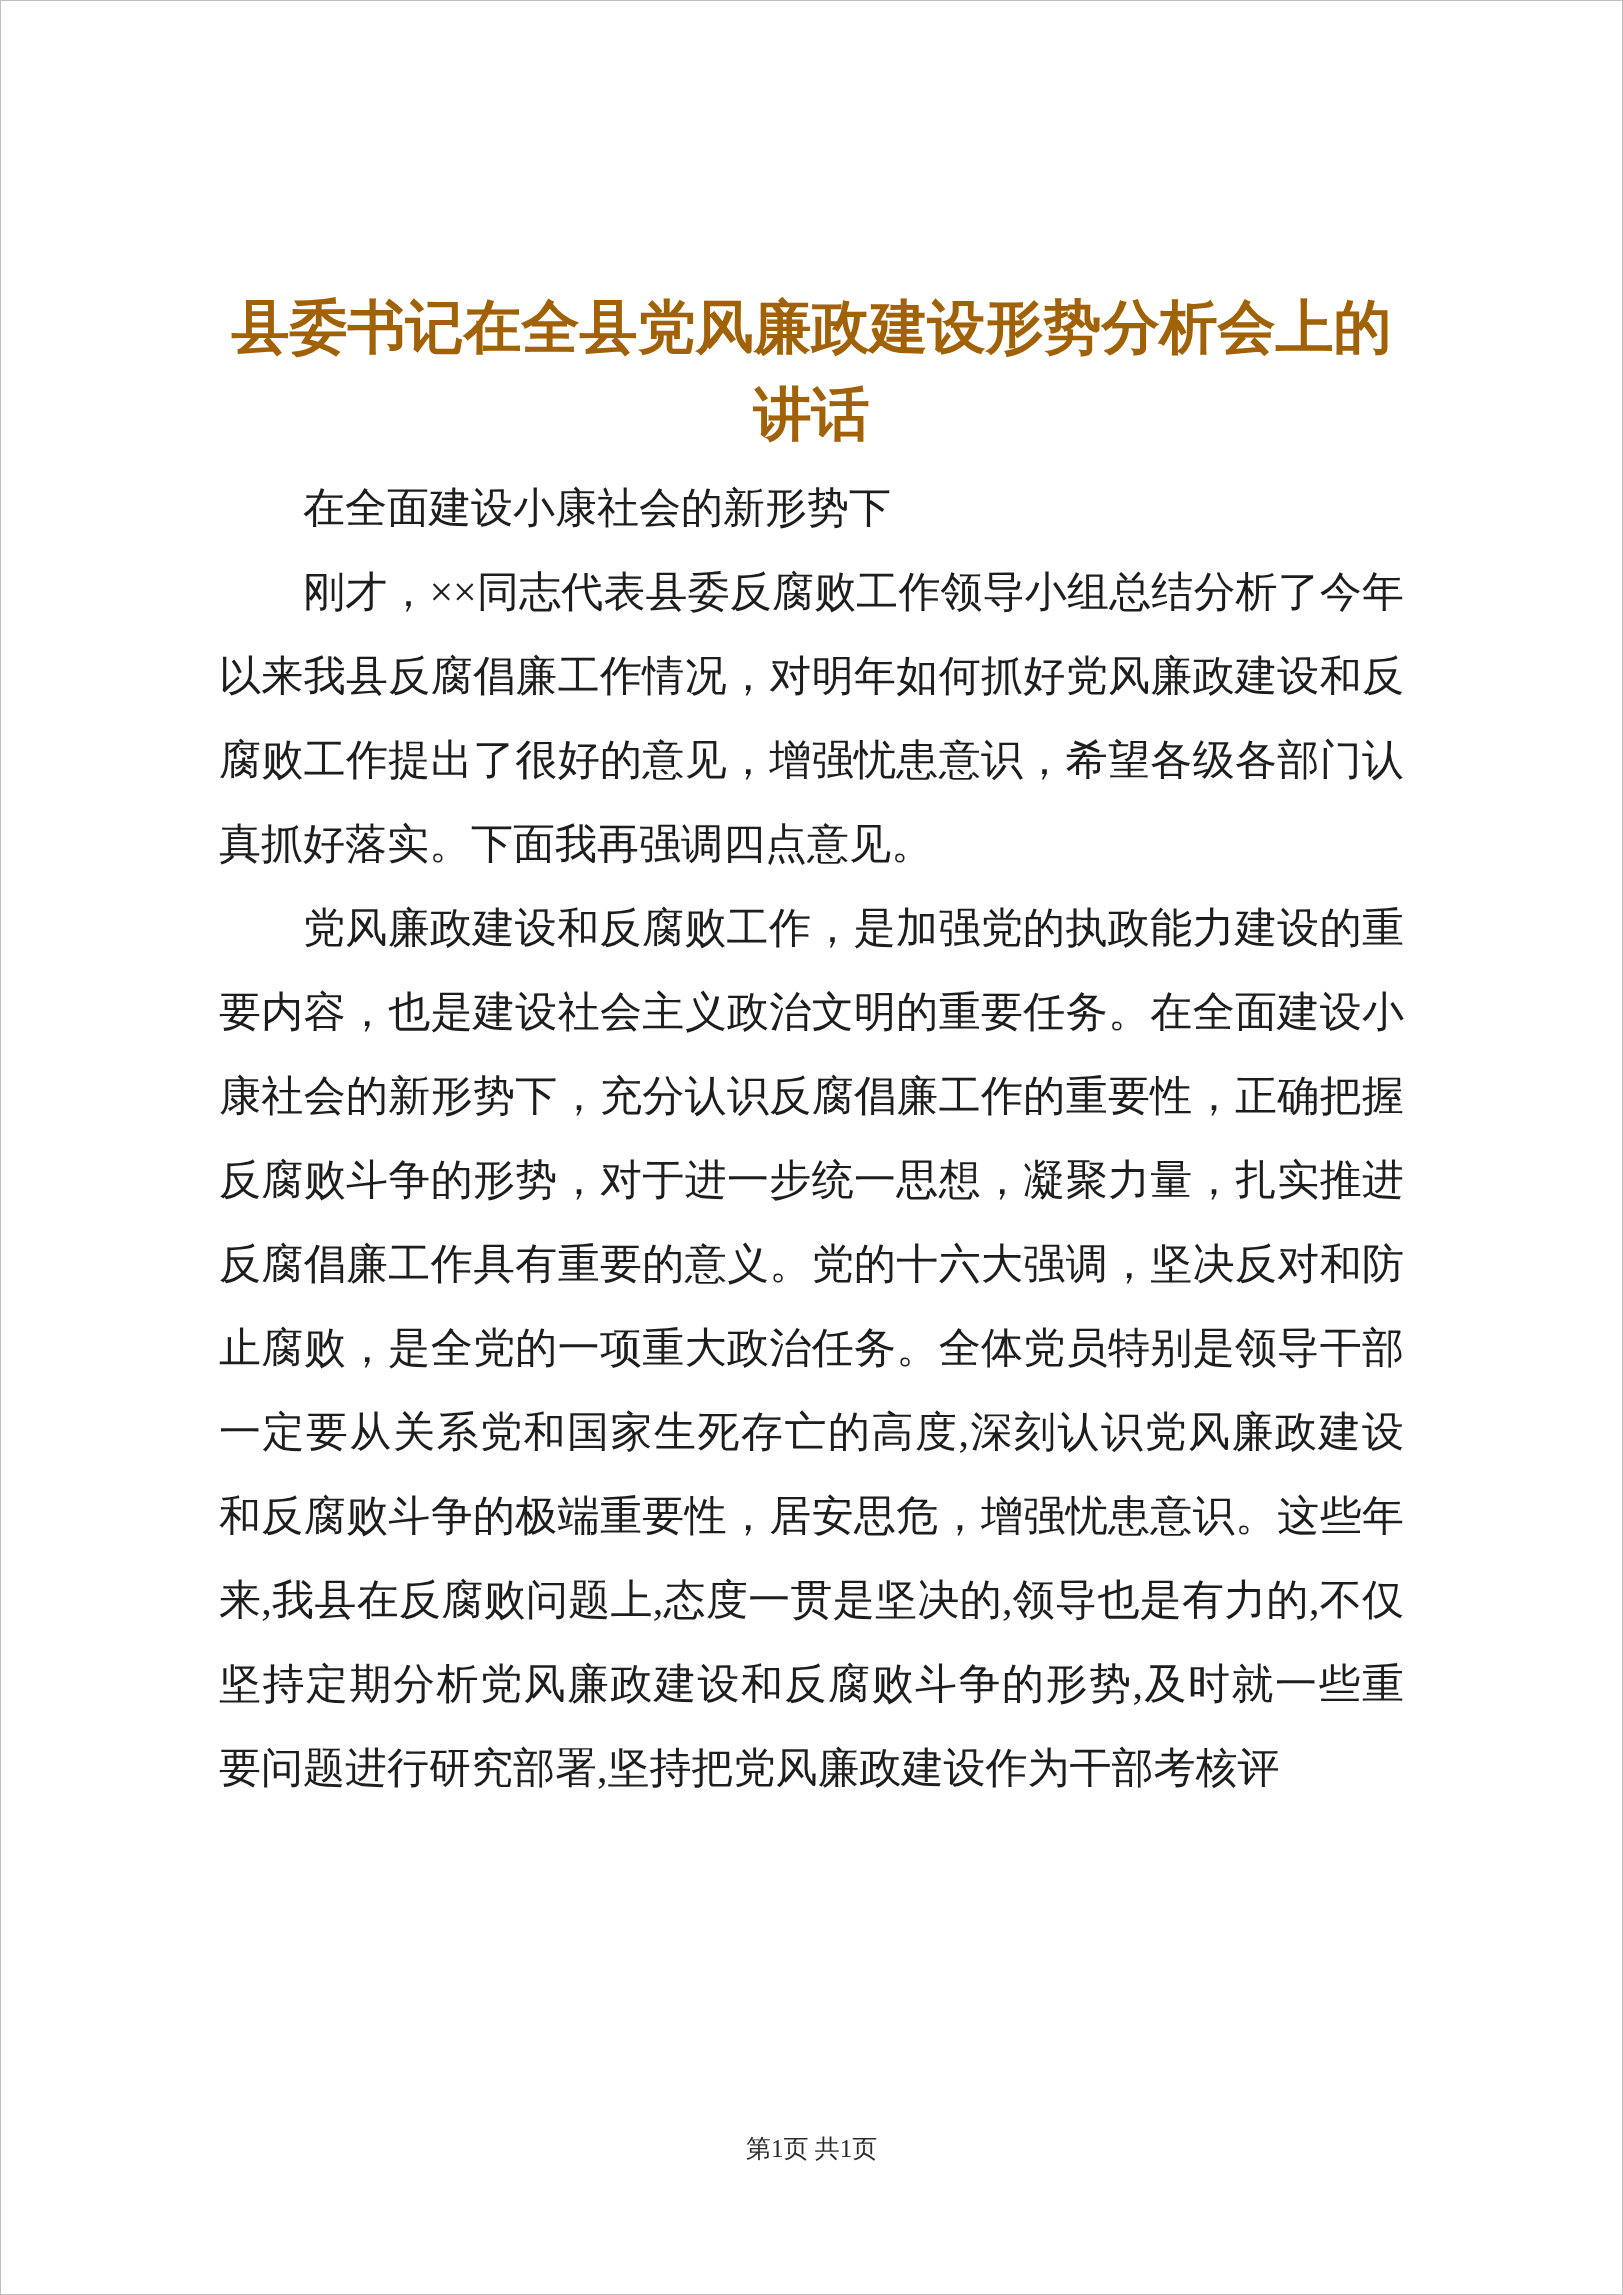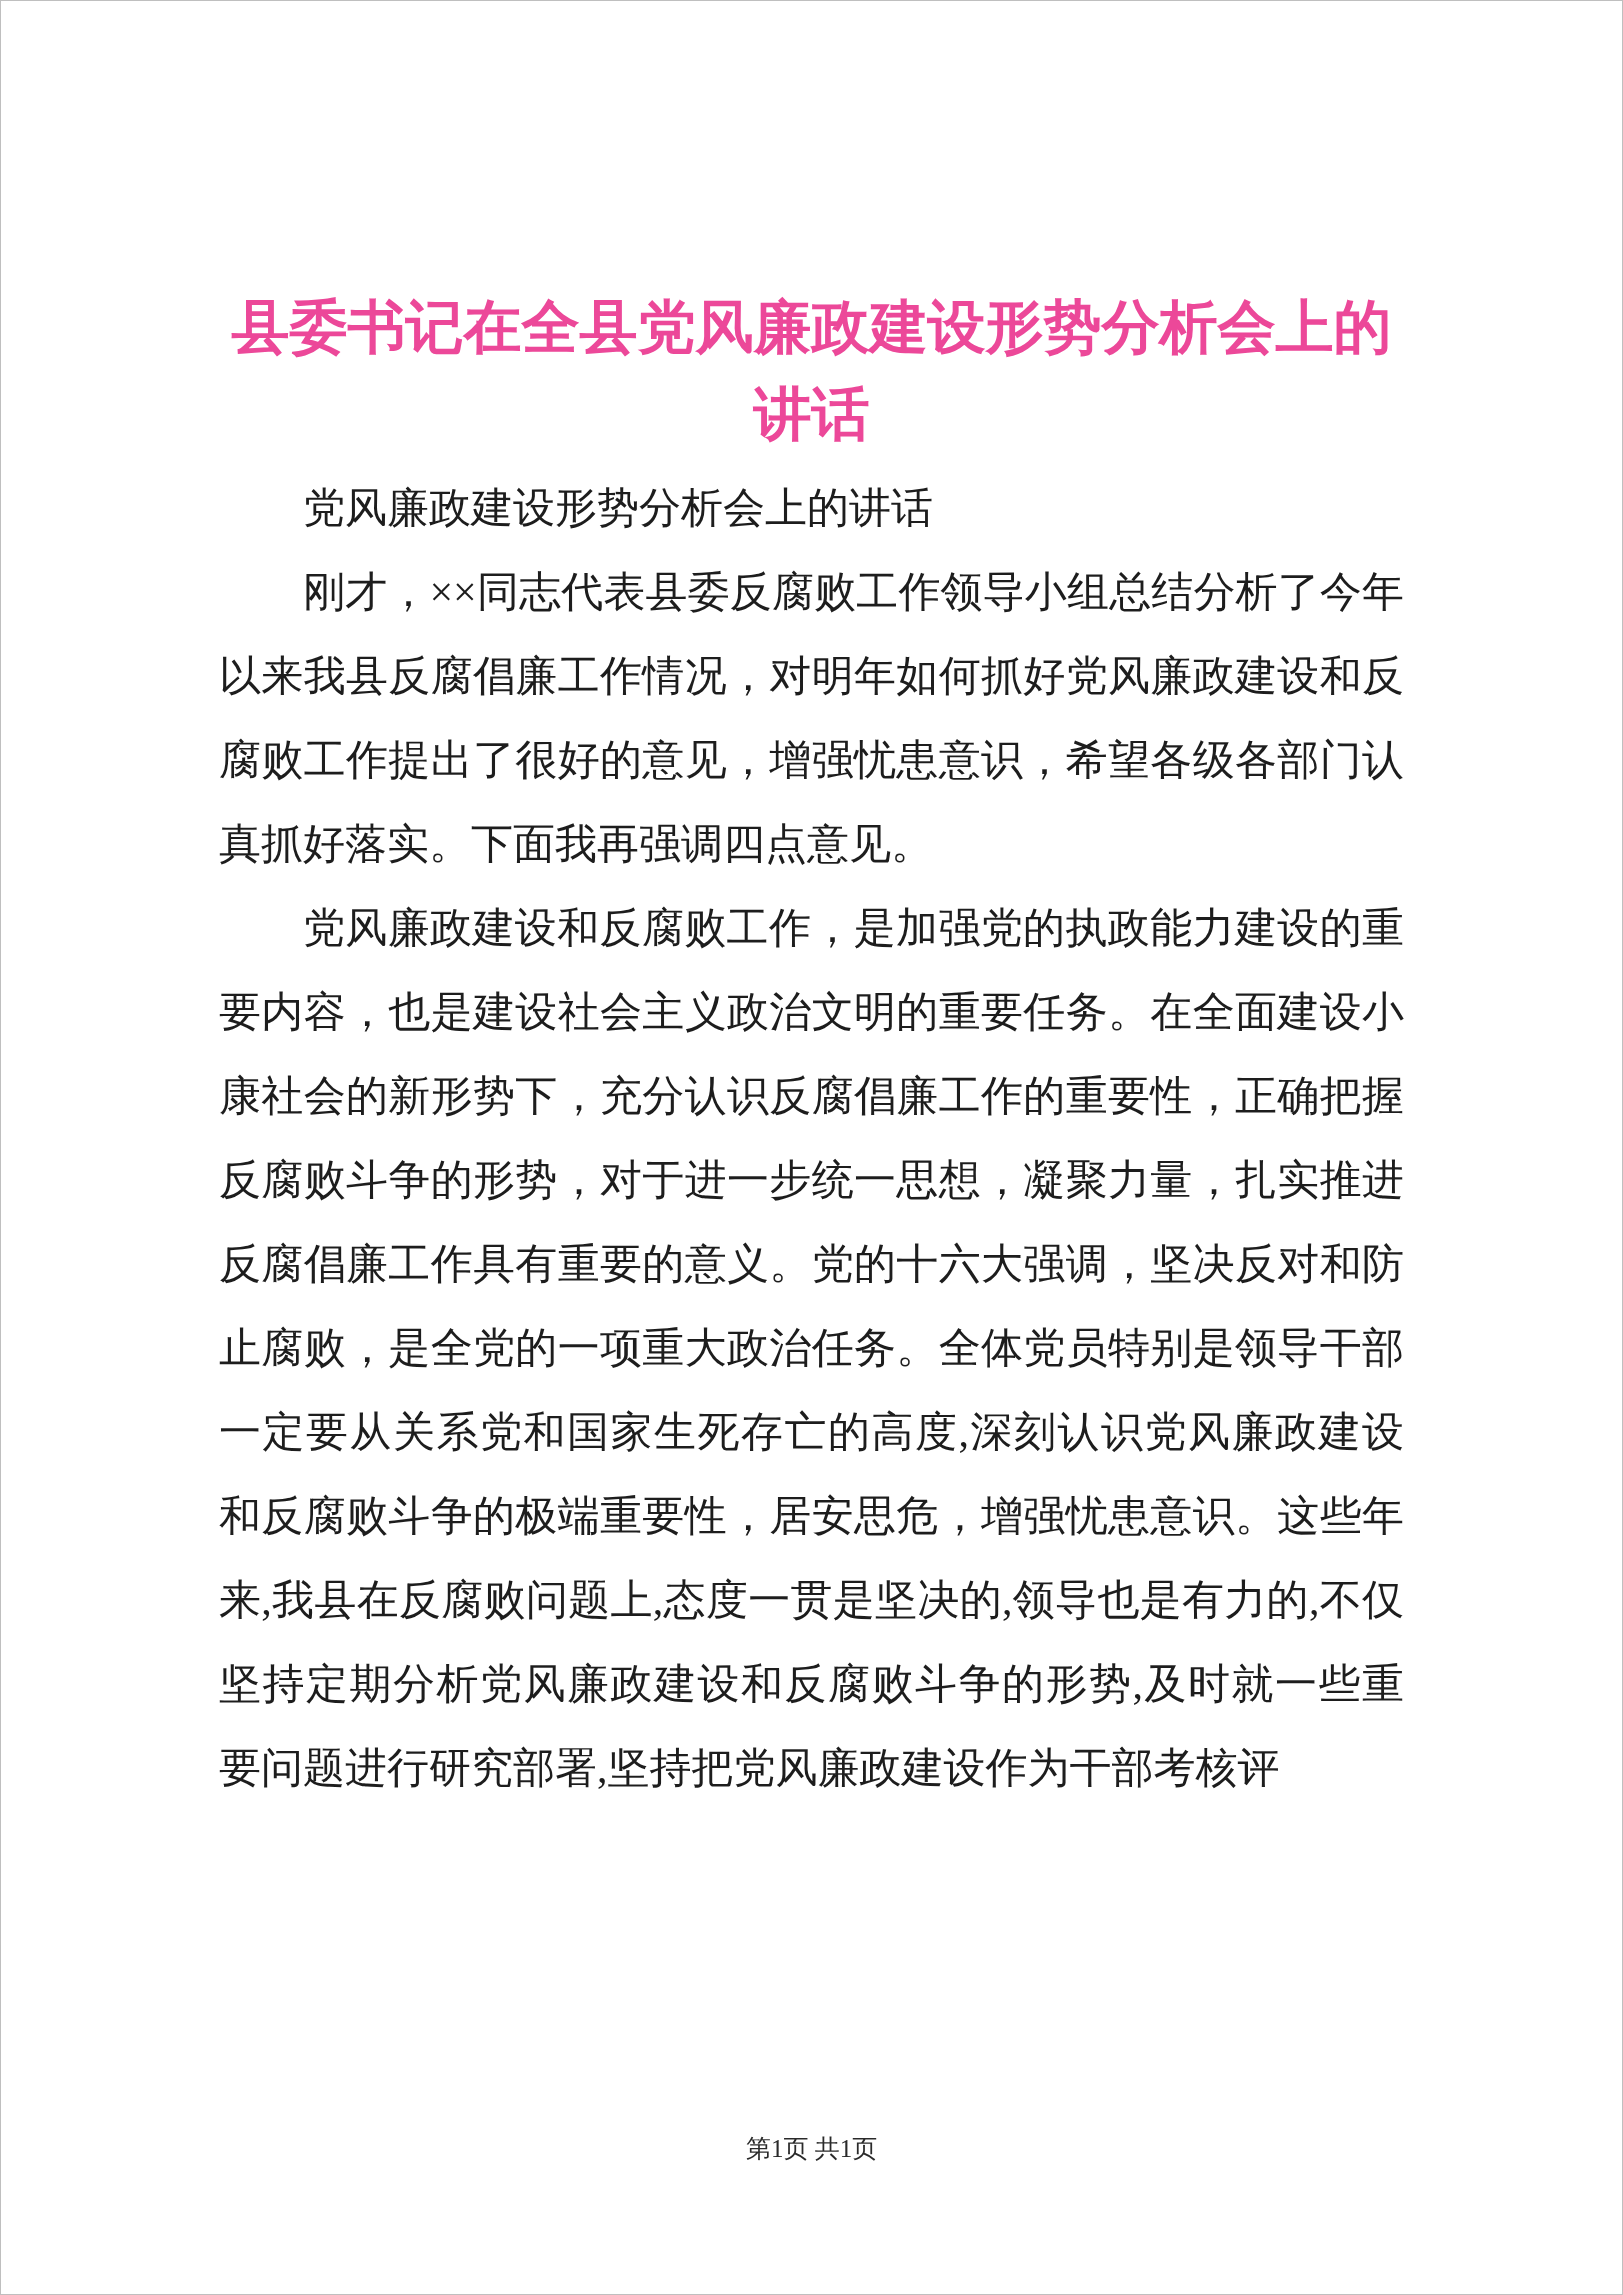--- a/index.html
+++ b/index.html
@@ -22,21 +22,21 @@
     color: #1d1d1d;
     font-family: "Liberation Serif", "DejaVu Serif", serif;
   }
   .doc-title {
     margin: 0;
     padding: 283px 218px 0 218px;
     font-size: 58px;
     line-height: 87px;
     font-weight: 700;
     text-align: center;
-    color: #ec4899;
+    color: #a16207;
   }
   .doc-body {
     padding: 7.9px 218px 0 218px;
   }
   .para {
     margin: 0;
     font-size: 42px;
     line-height: 84px;
     text-align: justify;
     text-justify: inter-character;
@@ -55,21 +55,21 @@
   }
 </style>
 </head>
 <body>
 
 <div class="page">
 
   <h1 class="doc-title">县委书记在全县党风廉政建设形势分析会上的讲话</h1>
 
   <div class="doc-body">
-    <p class="para">党风廉政建设形势分析会上的讲话</p>
+    <p class="para">在全面建设小康社会的新形势下</p>
     <p class="para">刚才，××同志代表县委反腐败工作领导小组总结分析了今年以来我县反腐倡廉工作情况，对明年如何抓好党风廉政建设和反腐败工作提出了很好的意见，增强忧患意识，希望各级各部门认真抓好落实。下面我再强调四点意见。</p>
     <p class="para">党风廉政建设和反腐败工作，是加强党的执政能力建设的重要内容，也是建设社会主义政治文明的重要任务。在全面建设小康社会的新形势下，充分认识反腐倡廉工作的重要性，正确把握反腐败斗争的形势，对于进一步统一思想，凝聚力量，扎实推进反腐倡廉工作具有重要的意义。党的十六大强调，坚决反对和防止腐败，是全党的一项重大政治任务。全体党员特别是领导干部一定要从关系党和国家生死存亡的高度,深刻认识党风廉政建设和反腐败斗争的极端重要性，居安思危，增强忧患意识。这些年来,我县在反腐败问题上,态度一贯是坚决的,领导也是有力的,不仅坚持定期分析党风廉政建设和反腐败斗争的形势,及时就一些重要问题进行研究部署,坚持把党风廉政建设作为干部考核评</p>
   </div>
 
   <div class="page-footer">
     <span>第1页 共1页</span>
   </div>
 
 </div>
 

